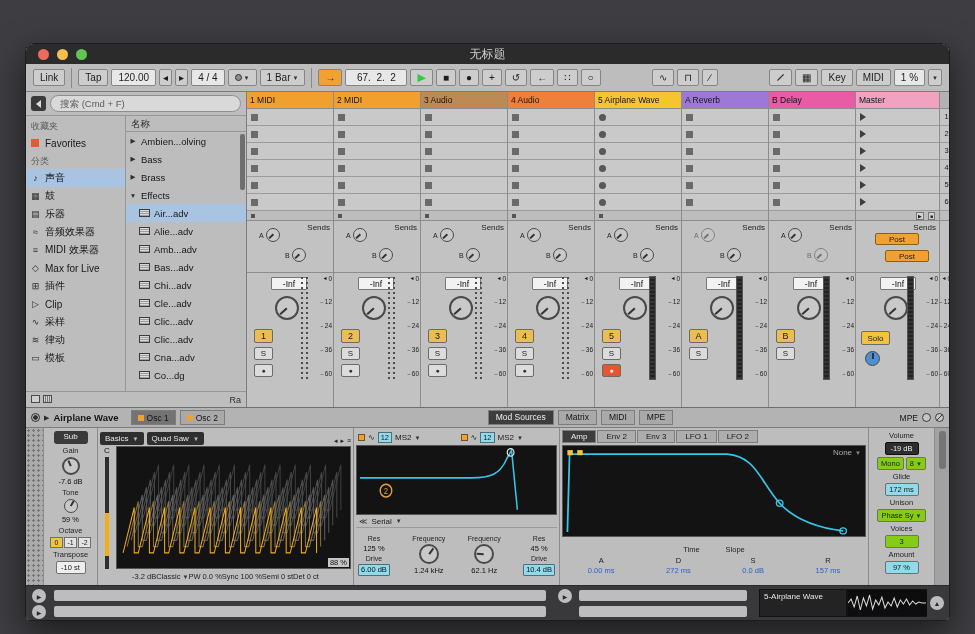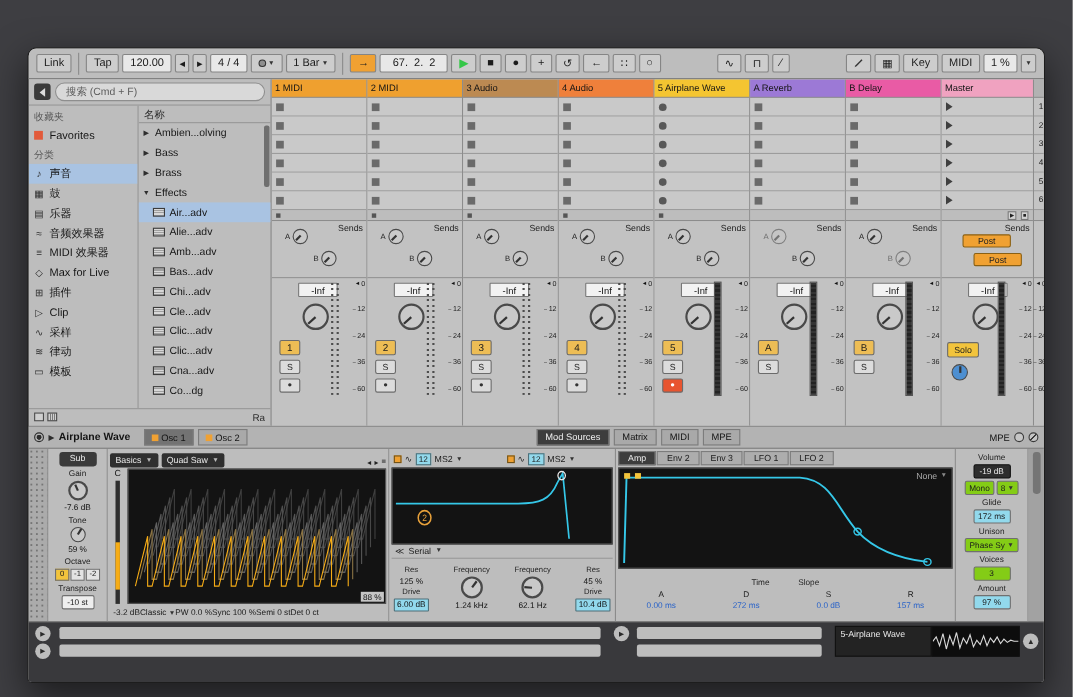--- a/index.html
+++ b/index.html
@@ -139,21 +139,21 @@
   .ddark .dd{color:#bbb}
   .viewicons{margin-left:auto;display:flex;gap:3px;font-size:7px;color:#222}
   .oscmain{flex:1;display:flex;gap:2px;position:relative;margin-top:1px}
   .pitchcol{width:14px;display:flex;flex-direction:column;align-items:center;gap:2px}
   .notelbl{font-size:8px;color:#111}
   .pitchtrack{width:4px;flex:1;background:#2e2e2e;position:relative}
   .pitchfill{position:absolute;bottom:12%;left:0;right:0;height:38%;background:var(--wave_yellow)}
   .wtdisplay{flex:1;background:#131313;border:1px solid #555;position:relative}
   .wtdisplay svg{width:100%;height:100%;display:block}
   .oscmix{position:absolute;right:2px;bottom:2px;font-size:7.5px;color:#111;background:#c6c6c6;padding:0 2px}
-  .oscbot{height:14px;display:flex;align-items:center;justify-content:flex-start;padding:0 3px;font-size:7.5px;white-space:nowrap}
+  .oscbot{height:14px;display:flex;align-items:center;justify-content:center;padding:0 3px;font-size:7.5px;white-space:nowrap}
   .filterpanel{width:206px;flex:0 0 auto;padding:2px}
   .fheads{height:15px;display:flex;gap:4px}
   .fhead{flex:1;display:flex;align-items:center;gap:3px;font-size:8px;padding:0 2px}
   .fchk{width:7px;height:7px;background:var(--accent_orange);border:1px solid #70531a}
   .fw{font-size:8px}
   .fslope{background:var(--cyan_box);border:1px solid #4f6f78;padding:0 2px;font-size:7.5px;line-height:9px}
   .fdisplay{height:70px;background:#131313;border:1px solid #555;position:relative}
   .fdisplay svg{width:100%;height:100%;display:block}
   .froute{height:13px;display:flex;align-items:center;gap:4px;font-size:8px;padding:0 3px;border-bottom:1px solid #9a9a9a}
   .fr-ico{font-size:8px}
@@ -206,20 +206,28 @@
   .ny{fill:var(--accent_yellow)}
   .wt-main{stroke:var(--wave_yellow);stroke-width:1.4}
   .wt-g1{stroke:#8a7344}.wt-g2{stroke:#606060}.wt-g3{stroke:#565656}.wt-g4{stroke:#4e4e4e}.wt-g5{stroke:#474747}.wt-g6{stroke:#3f3f3f}
   .wfline{stroke:#d8d8d8;fill:none;stroke-width:1}
 </style>
 </head>
 <body>
 
 <div class="window">
 
+  <div class="titlebar">
+    <div class="lights">
+      <span class="light lr"></span>
+      <span class="light ly"></span>
+      <span class="light lg"></span>
+    </div>
+    <div class="title">无标题</div>
+  </div>
 
   <div class="transport">
     <div class="tb">Link</div>
     <div class="sep"></div>
     <div class="tb">Tap</div>
     <div class="tb wh">120.00</div>
     <div class="tb sm">◂</div>
     <div class="tb sm">▸</div>
     <div class="tb wh">4 / 4</div>
     <div class="tb">

